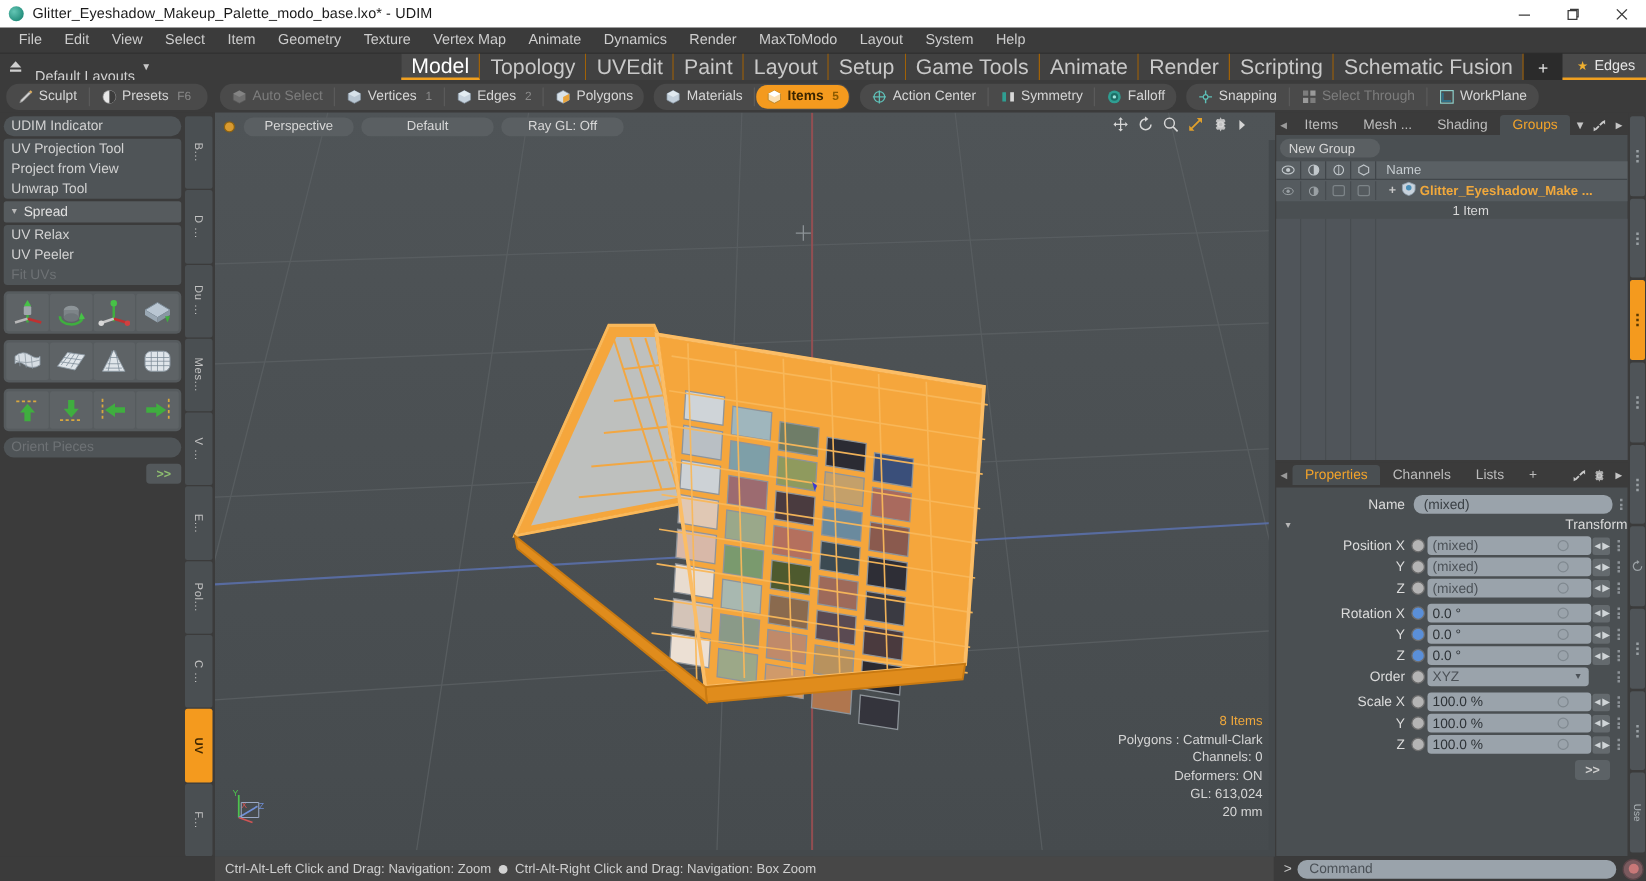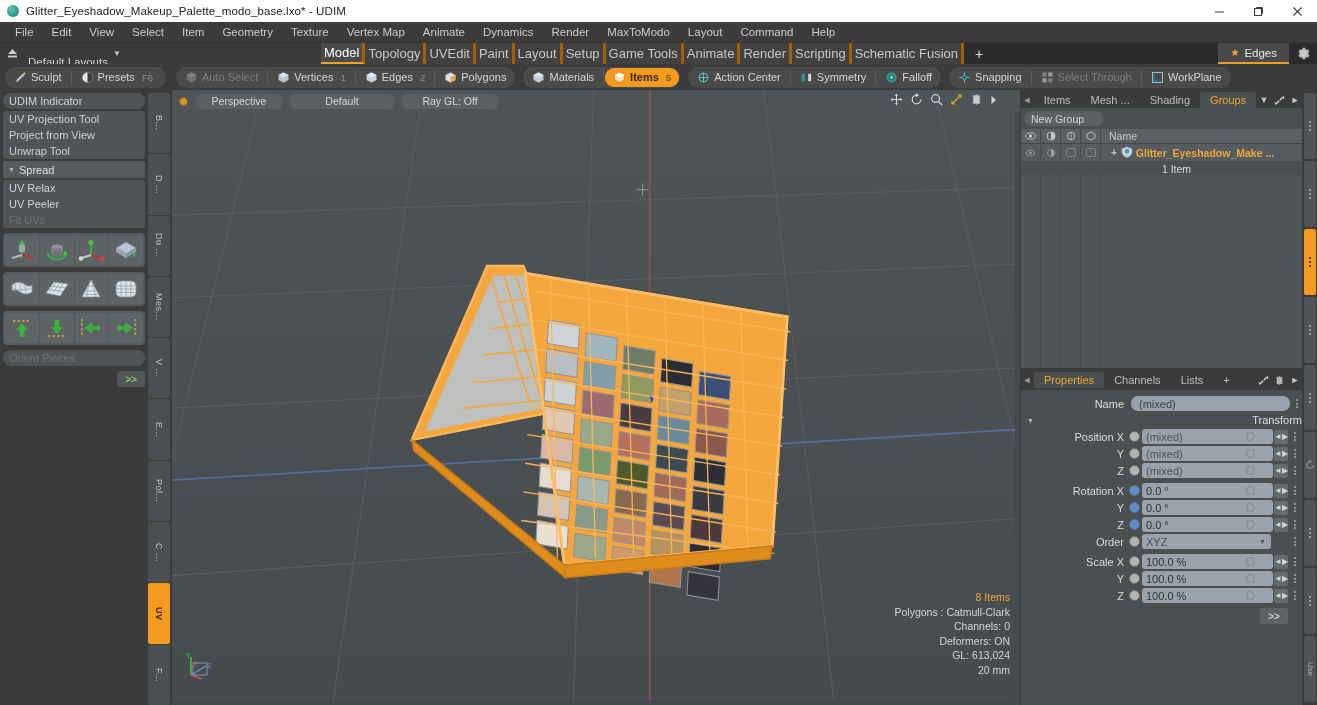--- a/index.html
+++ b/index.html
@@ -42,22 +42,22 @@
   
   .layoutbar {
     height: 21px; background: #2b2b2b; display: flex; align-items: stretch; flex: none;
   }
   .layout-left { display: flex; align-items: center; background: #3b3b3b; width: 321px; flex: none; }
   .lay-icon { width: 24px; display: flex; align-items: center; justify-content: center; color: #cfcfcf; }
   .layout-name { font-size: 11.5px; color: #d2d2d2; padding-left: 4px; margin-top: 17px; }
   .caret-dn { margin-left: 5px; font-size: 8px; color: #c8c8c8; }
   .layout-tabs { display: flex; align-items: stretch; background: #2b2b2b; flex: 1; }
   .ltab {
-    padding: 0 3px; display: flex; align-items: center; justify-content: center;
-    font-size: 13px; color: #c9c9c9; border-right: 3px solid #a16207;
+    padding: 0 8px; display: flex; align-items: center; justify-content: center;
+    font-size: 17px; color: #c9c9c9; border-right: 1px solid #a16207;
     background: #414141; white-space: nowrap;
   }
   .ltab.active { background: #4a4a4a; color: #ffffff; border-bottom: 2px solid #f0a020; }
   .ltab.plus { background: #2b2b2b; border-right: none; font-size: 14px; color: #e2e2e2; padding: 0 11px; }
   .ltab-filler { flex: 1; background: #2b2b2b; }
   .only-btn {
     display: flex; align-items: center; gap: 5px; padding: 0 12px; background: #4a4a4a;
     border-bottom: 2px solid #f0a020; font-size: 11.5px; color: #e6e6e6;
   }
   .star { color: #f0b030; font-size: 10px; }
@@ -271,21 +271,21 @@
     <div class="menuitem">Select</div>
     <div class="menuitem">Item</div>
     <div class="menuitem">Geometry</div>
     <div class="menuitem">Texture</div>
     <div class="menuitem">Vertex Map</div>
     <div class="menuitem">Animate</div>
     <div class="menuitem">Dynamics</div>
     <div class="menuitem">Render</div>
     <div class="menuitem">MaxToModo</div>
     <div class="menuitem">Layout</div>
-    <div class="menuitem">Command</div>
+    <div class="menuitem">System</div>
     <div class="menuitem">Help</div>
   </div>
 
   <div class="layoutbar">
     <div class="layout-left">
       <div class="lay-icon">
         <svg width="13" height="13" viewBox="0 0 13 13">
             <path d="M6.5 2 L11 7 H2 Z" fill="currentColor"></path>
             <rect x="2" y="8.6" width="9" height="1.8" fill="currentColor"></rect>
           </svg>
@@ -1169,14 +1169,29 @@
               </span>
             </div>
           <div class="rv">
             <span style="writing-mode:vertical-rl;font-size:8px;color:#aeb4b8;">Use</span>
           </div>
         </div>
       </div>
     </div>
   </div>
 
+  <div class="statusrow">
+    <div class="status-left"></div>
+    <div class="statusbar">
+      <span>Ctrl-Alt-Left Click and Drag: Navigation: Zoom</span>
+      <span class="status-dot"></span>
+      <span>Ctrl-Alt-Right Click and Drag: Navigation: Box Zoom</span>
+    </div>
+    <div class="cmdrow">
+      <span class="cmd-gt">&gt;</span>
+      <div class="cmd-field" placeholder="Command">Command</div>
+      <div class="cmd-rec">
+          <i></i>
+        </div>
+    </div>
+  </div>
 
 </div>
 
 </body></html>

